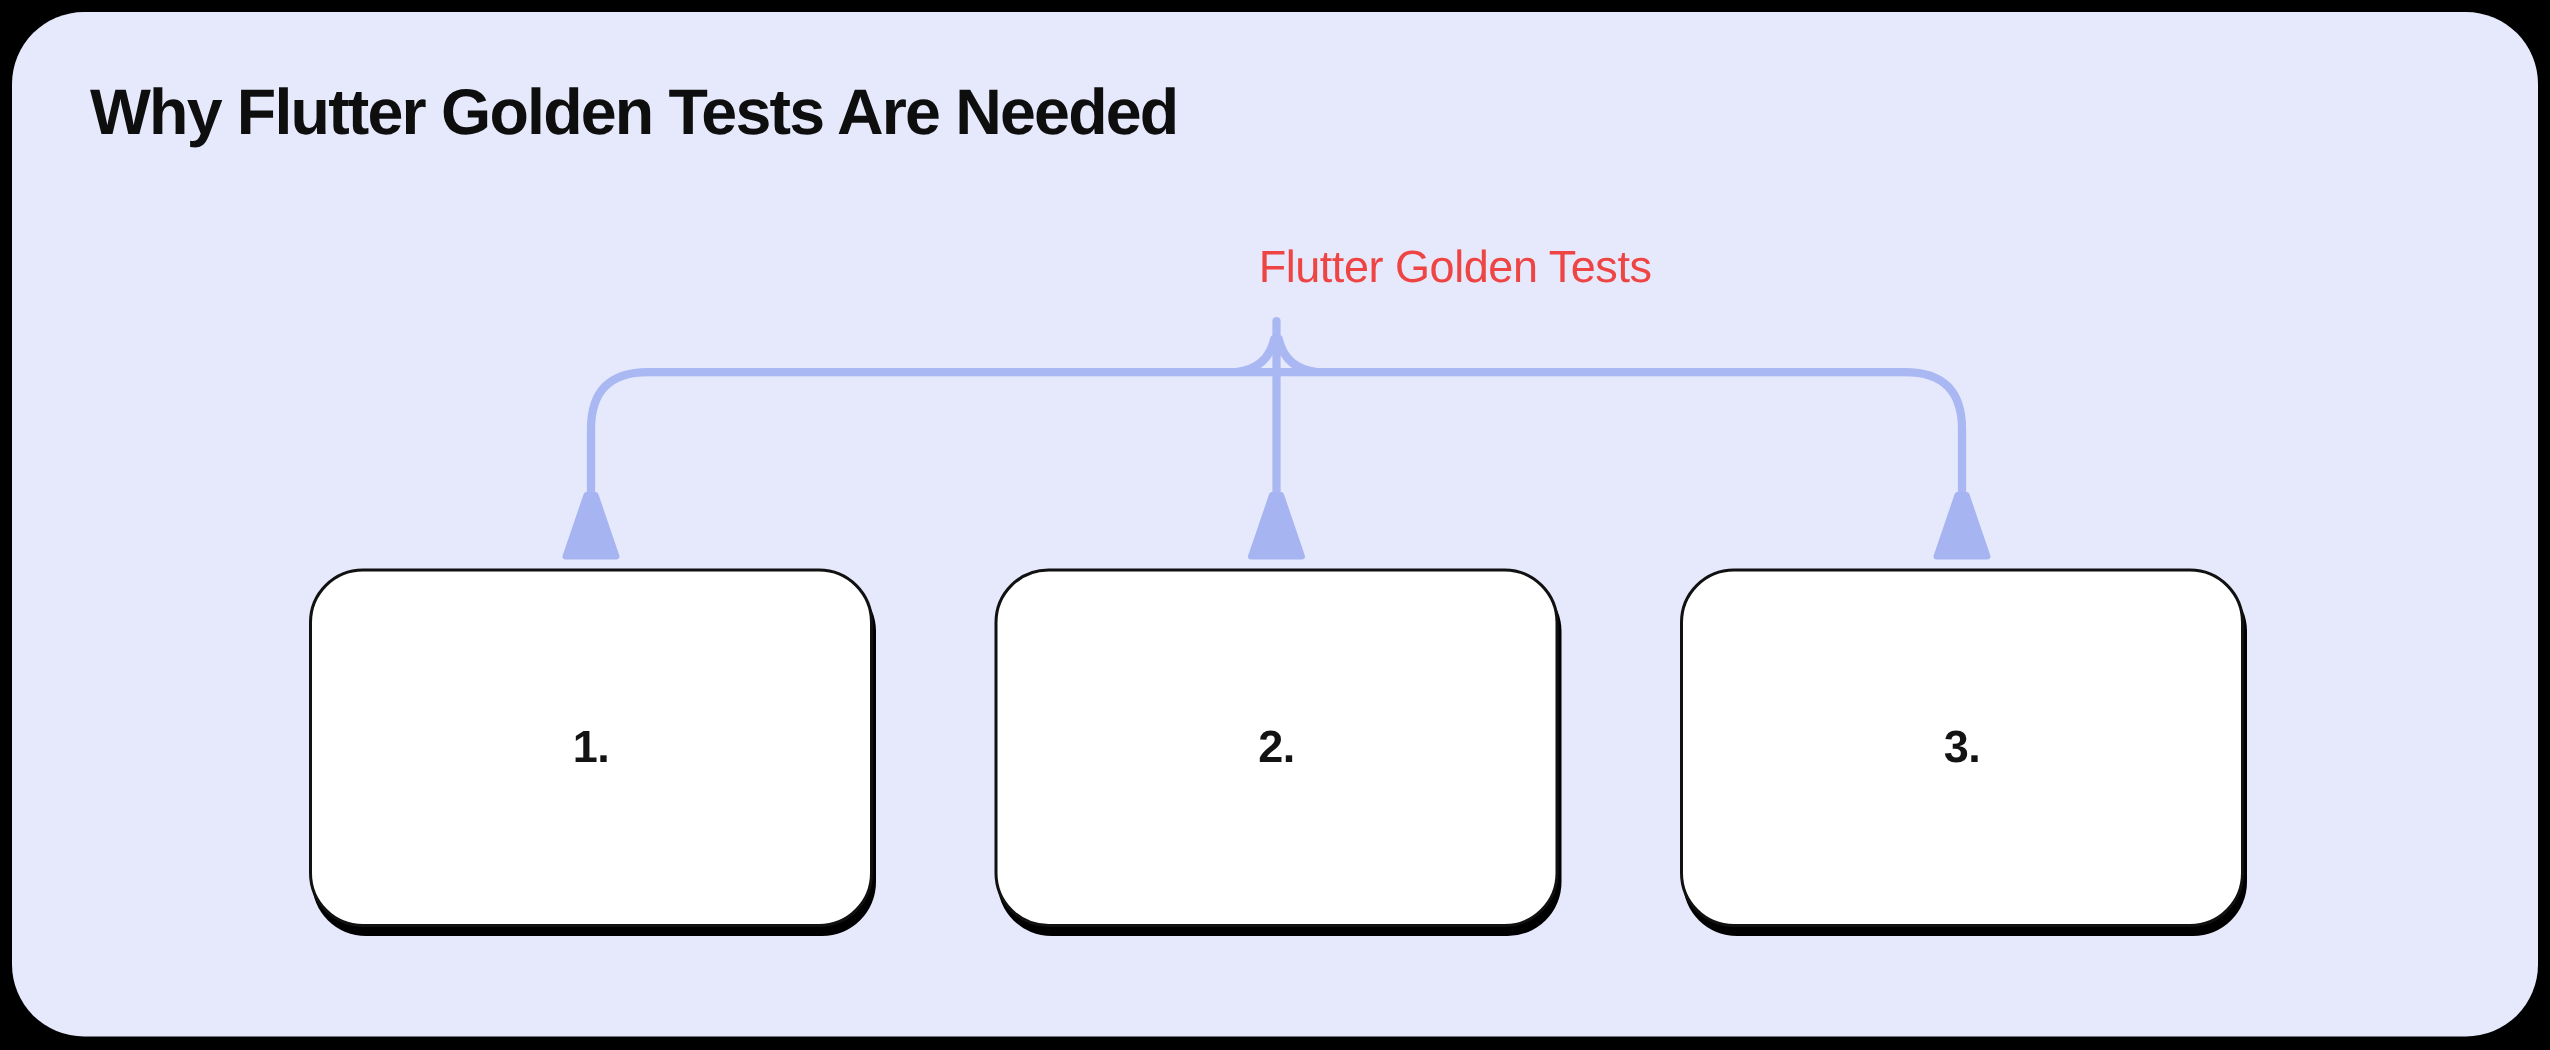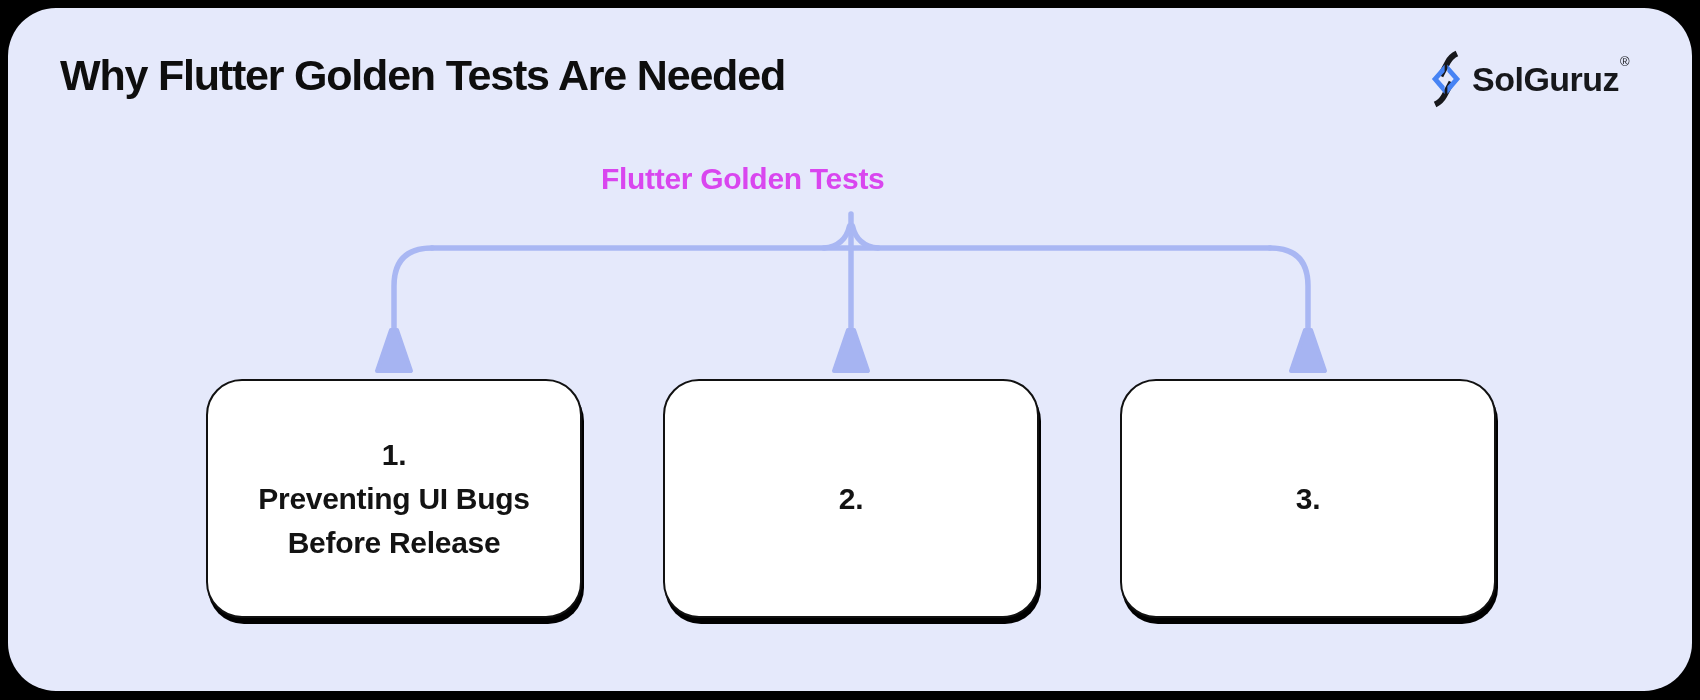--- a/index.html
+++ b/index.html
@@ -51,25 +51,25 @@
     color: #17181C;
     align-self: flex-start;
     margin-top: 4px;
     margin-left: 1px;
   }
 
   .root-label {
     position: absolute;
     left: 601px; top: 162px;
     width: 500px;
-    text-align: left;
+    text-align: right;
     font-size: 30px;
-    font-weight: 700;
+    font-weight: 400;
     letter-spacing: -0.3px;
-    color: #d946ef;
+    color: #ef4444;
   }
 
   .connector { position: absolute; left: 0; top: 0; width: 1700px; height: 700px; }
   .connector .ln {
     fill: none;
     stroke: #A9B7F3;
     stroke-width: 5.5;
     stroke-linecap: round;
   }
   .connector .ar {
@@ -110,30 +110,20 @@
 </style>
 </head>
 <body>
 
 <div class="stage">
 
   <div class="card"></div>
 
   <h1 class="title">Why Flutter Golden Tests Are Needed</h1>
 
-  <div class="logo">
-    <svg class="logo-icon" viewBox="0 0 44 62" xmlns="http://www.w3.org/2000/svg">
-      <path d="M 34 3 Q 27.5 6 24 12.5 L 16 27.5" fill="none" stroke="#17181C" stroke-width="6.5"></path>
-      <path d="M 10 59 Q 16.5 56 20 49.5 L 28 34.5" fill="none" stroke="#17181C" stroke-width="6.5"></path>
-      <path d="M 20.5 15 L 6.5 31 L 20.5 47.5 L 20.5 39 L 13.5 31 L 20.5 23 Z" fill="#4683F4"></path>
-      <path d="M 23.5 15 L 37.5 31 L 23.5 47.5 L 23.5 39 L 30.5 31 L 23.5 23 Z" fill="#4683F4"></path>
-    </svg>
-    <div class="brand">SolGuruz</div>
-    <div class="reg">®</div>
-  </div>
 
   <div class="root-label">Flutter Golden Tests</div>
 
   <svg class="connector" viewBox="0 0 1700 700" xmlns="http://www.w3.org/2000/svg">
 
     <path class="ln" d="M 432 248 H 1270"></path>
 
     <path class="ln" d="M 394 336 V 286 Q 394 248 432 248"></path>
 
     <path class="ln" d="M 1308 336 V 286 Q 1308 248 1270 248"></path>
@@ -143,22 +133,20 @@
     <path class="ln" d="M 824 248 Q 845 246 849.5 226"></path>
     <path class="ln" d="M 878 248 Q 857 246 852.5 226"></path>
 
     <path class="ar" d="M 377 371 L 391 330 L 397 330 L 411 371 Z"></path>
     <path class="ar" d="M 834 371 L 848 330 L 854 330 L 868 371 Z"></path>
     <path class="ar" d="M 1291 371 L 1305 330 L 1311 330 L 1325 371 Z"></path>
   </svg>
 
   <div class="node node-1">
     <div class="num">1.</div>
-    <div class="lines">Preventing UI Bugs
-Before Release</div>
   </div>
 
   <div class="node node-2">
     <div class="num">2.</div>
   </div>
 
   <div class="node node-3">
     <div class="num">3.</div>
   </div>
 

